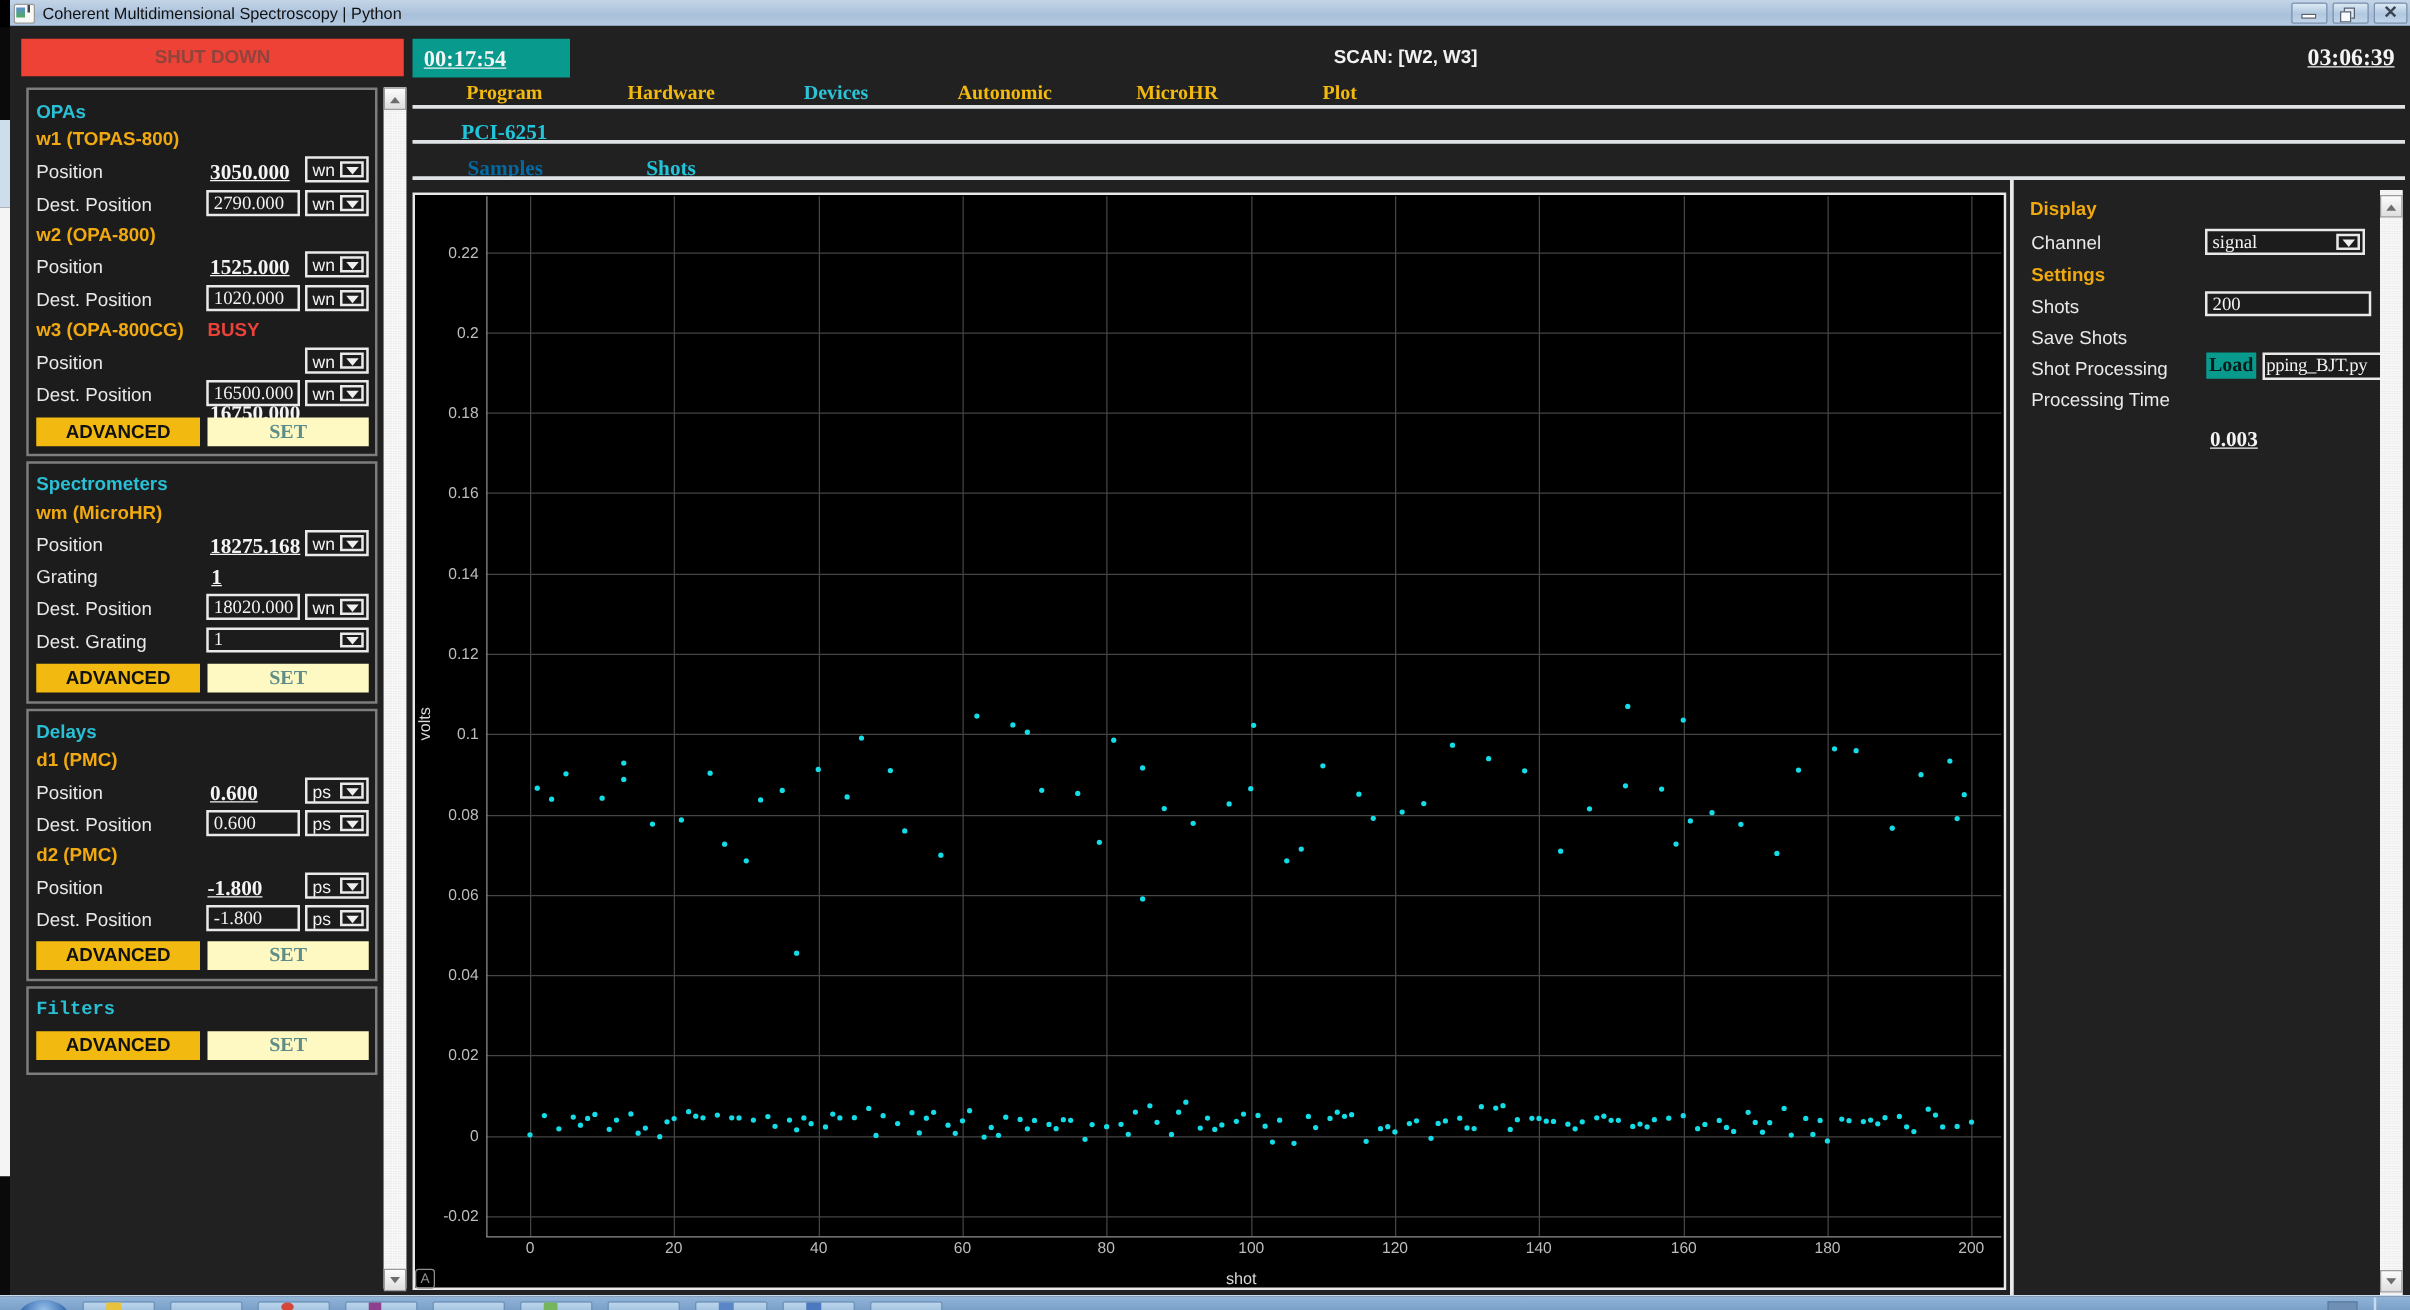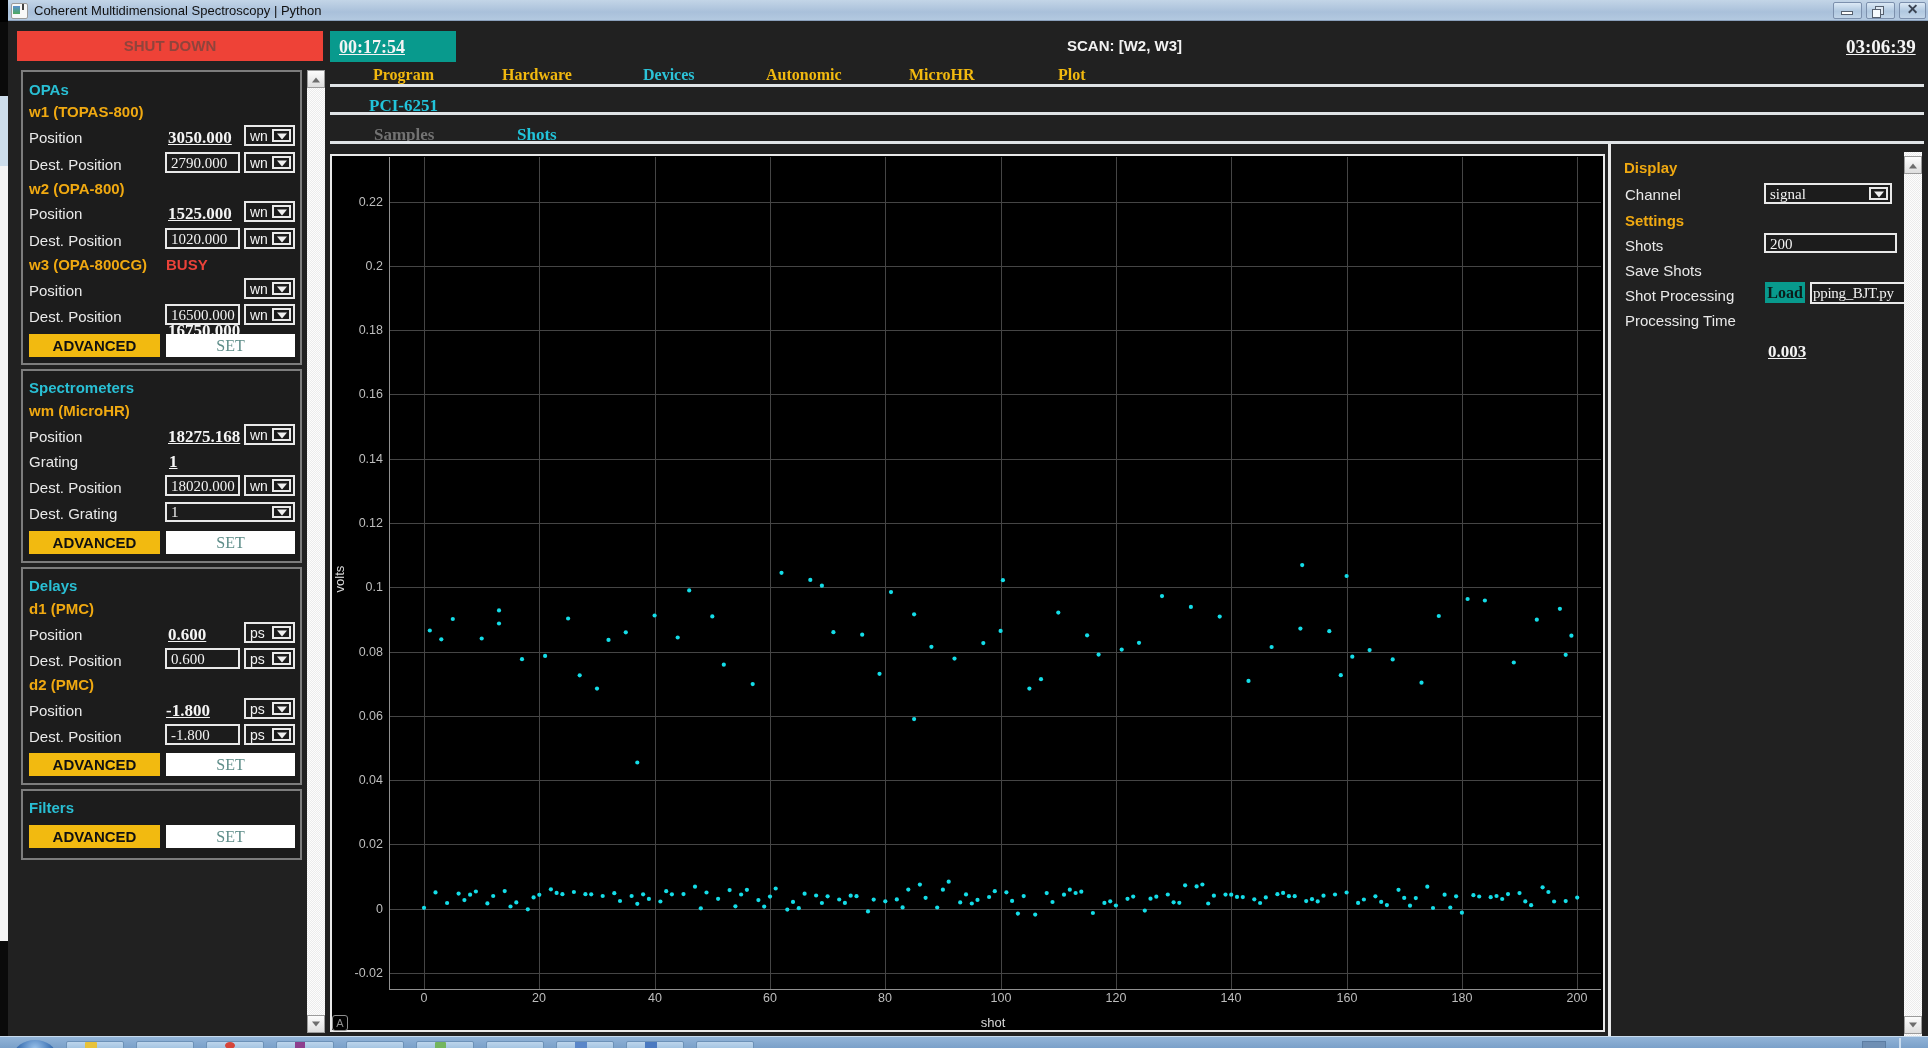--- a/index.html
+++ b/index.html
@@ -4,21 +4,21 @@
 .ab{position:absolute;}
 body{font-family:"Liberation Sans",sans-serif;}
 .lbl{font-size:15px;color:#e9e9e9;white-space:nowrap;}
 .chdr{font-size:15px;font-weight:bold;color:#29bfd4;white-space:nowrap;}
 .ghdr{font-size:15px;font-weight:bold;color:#f0a911;white-space:nowrap;}
 .val{font-family:"Liberation Serif",serif;font-size:17px;font-weight:bold;color:#f4f4f4;white-space:nowrap;text-decoration:underline;}
 .sval{font-family:"Liberation Serif",serif;font-size:15px;color:#f2f2f2;white-space:nowrap;}
 .inp{border:2px solid #e9e9e9;background:#1c1c1c;}
 .panel{border:2px solid #7d7d7d;background:#1c1c1c;}
 .btnA{background:#f2ba10;color:#111;font-size:15px;font-weight:bold;text-align:center;}
-.btnS{background:#ffffff;color:#5e8d89;font-family:"Liberation Serif",serif;font-size:16px;font-weight:normal;text-align:center;}
+.btnS{background:#fef9c3;color:#5e8d89;font-family:"Liberation Serif",serif;font-size:16px;font-weight:bold;text-align:center;}
 .combo{border:2px solid #e9e9e9;background:#1c1c1c;}
 .cbtn{position:absolute;top:2px;right:2px;bottom:2px;width:15px;border:2px solid #e9e9e9;background:#1c1c1c;}
 .cbtn:after{content:"";position:absolute;left:50%;top:50%;transform:translate(-50%,-40%);border:5px solid transparent;border-top:6px solid #efefef;border-bottom:0;}
 .sb{background:#fdfdfd;background-image:repeating-conic-gradient(#fdfdfd 0 25%,#ececec 0 50%);background-size:2px 2px;}
 .sbtn{position:absolute;width:18px;height:18px;background:linear-gradient(#fcfcfc,#dedede);border:1px solid #9b9b9b;box-sizing:border-box;}
 .tri-u{position:absolute;left:50%;top:55%;transform:translate(-50%,-50%);border:4px solid transparent;border-bottom:5px solid #6d6d6d;border-top:0;}
 .tri-d{position:absolute;left:50%;top:45%;transform:translate(-50%,-30%);border:4px solid transparent;border-top:5px solid #6d6d6d;border-bottom:0;}
 .wline{position:absolute;height:3px;background:#dfe3e6;}
 </style></head>
 <body>
@@ -53,21 +53,21 @@
 <span style="position:absolute;left:0;">Program</span>
 <span style="position:absolute;left:129px;">Hardware</span>
 <span style="position:absolute;left:270px;color:#2cc3d8;">Devices</span>
 <span style="position:absolute;left:393px;">Autonomic</span>
 <span style="position:absolute;left:536px;">MicroHR</span>
 <span style="position:absolute;left:685px;">Plot</span>
 </div>
 <div class="wline" style="left:330px;top:84px;width:1594px;"></div>
 <div class="ab" style="left:369px;top:96px;font-family:'Liberation Serif',serif;font-size:17px;font-weight:bold;color:#22c4da;">PCI-6251</div>
 <div class="wline" style="left:330px;top:112px;width:1594px;"></div>
-<div class="ab" style="left:374px;top:125px;font-family:'Liberation Serif',serif;font-size:17px;font-weight:bold;color:#737373;">Samples</div>
+<div class="ab" style="left:374px;top:125px;font-family:'Liberation Serif',serif;font-size:17px;font-weight:bold;color:#0369a1;">Samples</div>
 <div class="ab" style="left:517px;top:125px;font-family:'Liberation Serif',serif;font-size:17px;font-weight:bold;color:#22c4da;">Shots</div>
 <div class="wline" style="left:330px;top:141px;width:1594px;"></div>
 
 <div class="panel ab" style="left:21px;top:70px;width:277px;height:291px;"></div>
 <div class="chdr ab" style="left:29px;top:81px;">OPAs</div>
 <div class="ghdr ab" style="left:29px;top:103px;">w1 (TOPAS-800)</div>
 <div class="lbl ab" style="left:29px;top:129px;">Position</div>
 <div class="val ab" style="left:168px;top:128px;">3050.000</div>
 <div class="lbl ab" style="left:29px;top:156px;">Dest. Position</div>
 <div class="ghdr ab" style="left:29px;top:180px;">w2 (OPA-800)</div>
@@ -101,21 +101,21 @@
 <div class="val ab" style="left:168px;top:625px;">0.600</div>
 <div class="lbl ab" style="left:29px;top:652px;">Dest. Position</div>
 <div class="ghdr ab" style="left:29px;top:676px;">d2 (PMC)</div>
 <div class="lbl ab" style="left:29px;top:702px;">Position</div>
 <div class="val ab" style="left:166px;top:701px;">-1.800</div>
 <div class="lbl ab" style="left:29px;top:728px;">Dest. Position</div>
 <div class="btnA ab" style="left:29px;top:753px;width:131px;height:23px;line-height:23px;">ADVANCED</div>
 <div class="btnS ab" style="left:166px;top:753px;width:129px;height:23px;line-height:23px;">SET</div>
 
 <div class="panel ab" style="left:21px;top:789px;width:277px;height:67px;"></div>
-<div class="chdr ab" style="left:29px;top:799px;">Filters</div>
+<div class="chdr ab" style="left:29px;top:799px;font-family:Liberation Mono, monospace;">Filters</div>
 <div class="btnA ab" style="left:29px;top:825px;width:131px;height:23px;line-height:23px;">ADVANCED</div>
 <div class="btnS ab" style="left:166px;top:825px;width:129px;height:23px;line-height:23px;">SET</div>
 
 <div id="widgets">
 <div class="combo ab" style="left:244px;top:125px;width:51px;height:21px;box-sizing:border-box;">
       <div class="cbtn"></div>
     </div>
 <div class="ab" style="left:250px;top:128px;font-size:14px;color:#f2f2f2;">wn</div>
 <div class="combo ab" style="left:244px;top:152px;width:51px;height:21px;box-sizing:border-box;">
       <div class="cbtn"></div>

